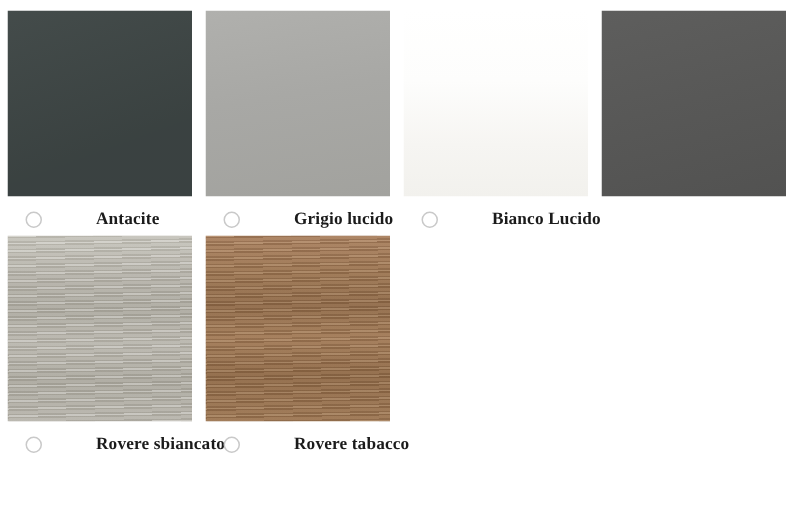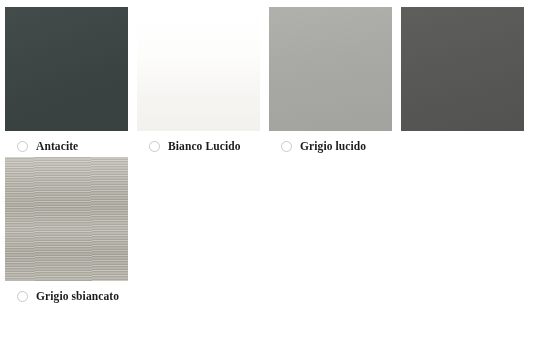--- a/index.html
+++ b/index.html
@@ -49,20 +49,21 @@
     top: 0; left: 0; right: 0; bottom: 0;
     pointer-events: none;
   }
 
   .swatch-label-row {
     display: flex;
     align-items: center;
     margin-top: 9px;
     padding-left: 12px;
     white-space: nowrap;
+    gap: 28px;
   }
   .radio-mark {
     width: 9px;
     height: 9px;
     border: 1px solid #c9c9c9;
     border-radius: 50%;
     background: #ffffff;
     flex: 0 0 auto;
     margin-right: 8px;
   }
@@ -123,52 +124,62 @@
       <div class="tile-sheen"></div>
     </div>
     <div class="swatch-label-row">
       <span class="radio-mark"></span>
       <span class="swatch-label">Antacite</span>
     </div>
   </div>
 
   <div class="swatch-item">
     <div class="swatch-tile">
+      <div class="tile-surface finish-grigio-lucido"></div>
+      <div class="tile-sheen"></div>
+    </div>
+    <div class="swatch-label-row">
+      <span class="radio-mark"></span>
+      <span class="swatch-label">Grigio lucido</span>
+    </div>
+  </div>
+
+  <div class="swatch-item">
+    <div class="swatch-tile">
       <div class="tile-surface finish-bianco-lucido"></div>
       <div class="tile-sheen"></div>
     </div>
     <div class="swatch-label-row">
       <span class="radio-mark"></span>
       <span class="swatch-label">Bianco Lucido</span>
-    </div>
-  </div>
-
-  <div class="swatch-item">
-    <div class="swatch-tile">
-      <div class="tile-surface finish-grigio-lucido"></div>
-      <div class="tile-sheen"></div>
-    </div>
-    <div class="swatch-label-row">
-      <span class="radio-mark"></span>
-      <span class="swatch-label">Grigio lucido</span>
     </div>
   </div>
 
   <div class="swatch-item">
     <div class="swatch-tile">
       <div class="tile-surface finish-grigio-talpa-opaco"></div>
       <div class="tile-sheen"></div>
     </div>
   </div>
 
   <div class="swatch-item">
     <div class="swatch-tile">
       <div class="tile-surface finish-rovere-sbiancato"></div>
       <div class="tile-sheen"></div>
     </div>
     <div class="swatch-label-row">
       <span class="radio-mark"></span>
-      <span class="swatch-label">Grigio sbiancato</span>
+      <span class="swatch-label">Rovere sbiancato</span>
     </div>
   </div>
 
+  <div class="swatch-item">
+    <div class="swatch-tile">
+      <div class="tile-surface finish-rovere-tabacco"></div>
+      <div class="tile-sheen"></div>
+    </div>
+    <div class="swatch-label-row">
+      <span class="radio-mark"></span>
+      <span class="swatch-label">Rovere tabacco</span>
+    </div>
+  </div>
 
 </div>
 
 </body></html>

